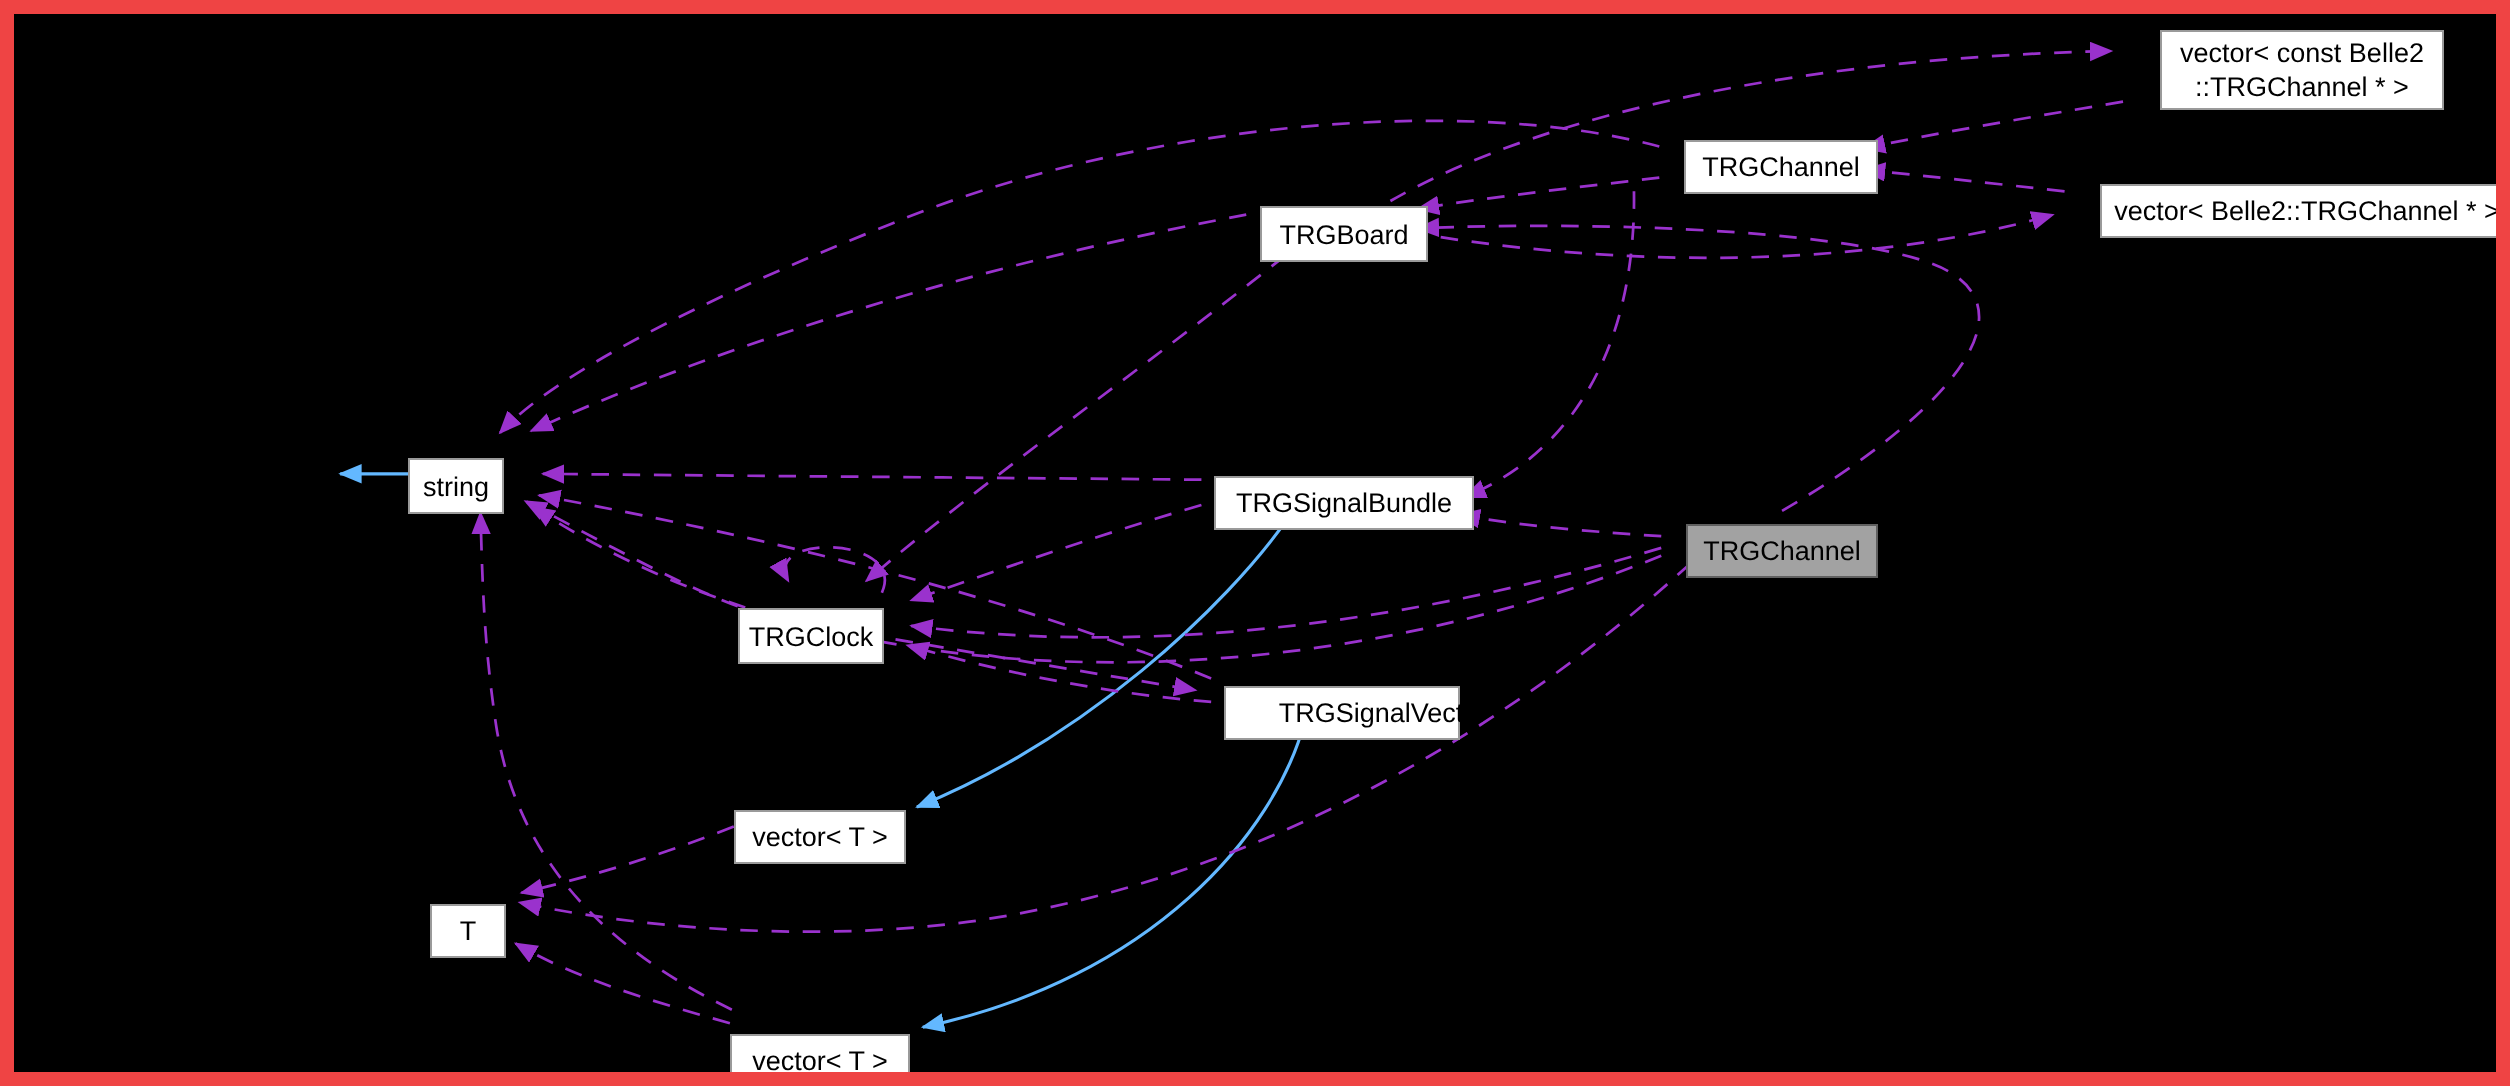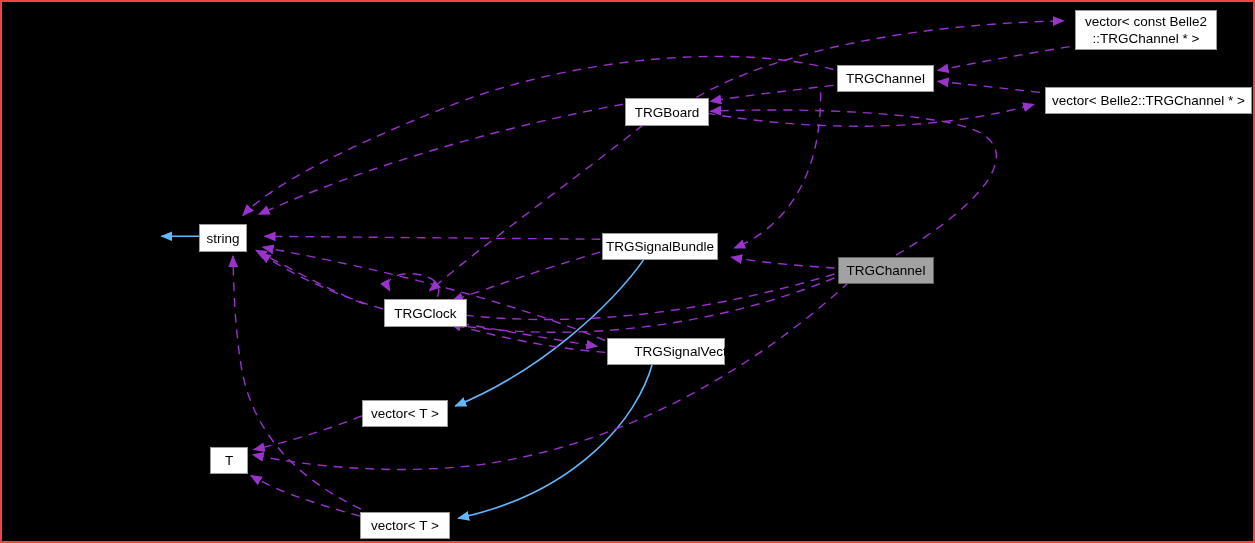--- a/index.html
+++ b/index.html
@@ -1,20 +1,20 @@
 <!DOCTYPE html>
 <html><head>
 <meta charset="utf-8">
 <style>
   html,body{margin:0;padding:0;background:#000;}
   #canvas{
     position:relative;
     width:1255px;height:543px;
     background:#000;
-    border:2px solid #ef4444;
+    border:7px solid #ef4444;
     box-sizing:border-box;
     font-family:"Liberation Sans", sans-serif;
     overflow:hidden;
   }
   #edges{position:absolute;left:0;top:0;width:100%;height:100%;}
   .node{
     position:absolute;
     display:flex;align-items:center;justify-content:center;
     text-align:center;
     background:#ffffff;
@@ -83,25 +83,25 @@
 
   <div class="node" style="left:835px;top:63px;width:97px;height:27px;">TRGChannel</div>
 
   <div class="node" style="left:623px;top:96px;width:84px;height:28px;">TRGBoard</div>
 
   <div class="node" style="left:1043px;top:85px;width:207px;height:27px;">vector&lt; Belle2::TRGChannel * &gt;</div>
 
 
   <div class="node" style="left:197px;top:222px;width:48px;height:28px;">string</div>
 
-  <div class="node" style="left:600px;top:231px;width:116px;height:27px;text-align:right;">TRGSignalBundle</div>
+  <div class="node" style="left:600px;top:231px;width:130px;height:27px;text-align:right;">TRGSignalBundle</div>
 
   <div class="node current" style="left:836px;top:255px;width:96px;height:27px;">TRGChannel</div>
 
-  <div class="node" style="left:362px;top:297px;width:83px;height:28px;margin-left:20px;">TRGClock</div>
+  <div class="node" style="left:362px;top:297px;width:73px;height:28px;">TRGClock</div>
 
   <div class="node" style="left:605px;top:336px;width:118px;height:27px;padding-left:41px;">TRGSignalVector</div>
 
   <div class="node" style="left:360px;top:398px;width:86px;height:27px;">vector&lt; T &gt;</div>
 
   <div class="node" style="left:208px;top:445px;width:38px;height:27px;">T</div>
 
   <div class="node" style="left:358px;top:510px;width:90px;height:27px;">vector&lt; T &gt;</div>
 
 </div>

